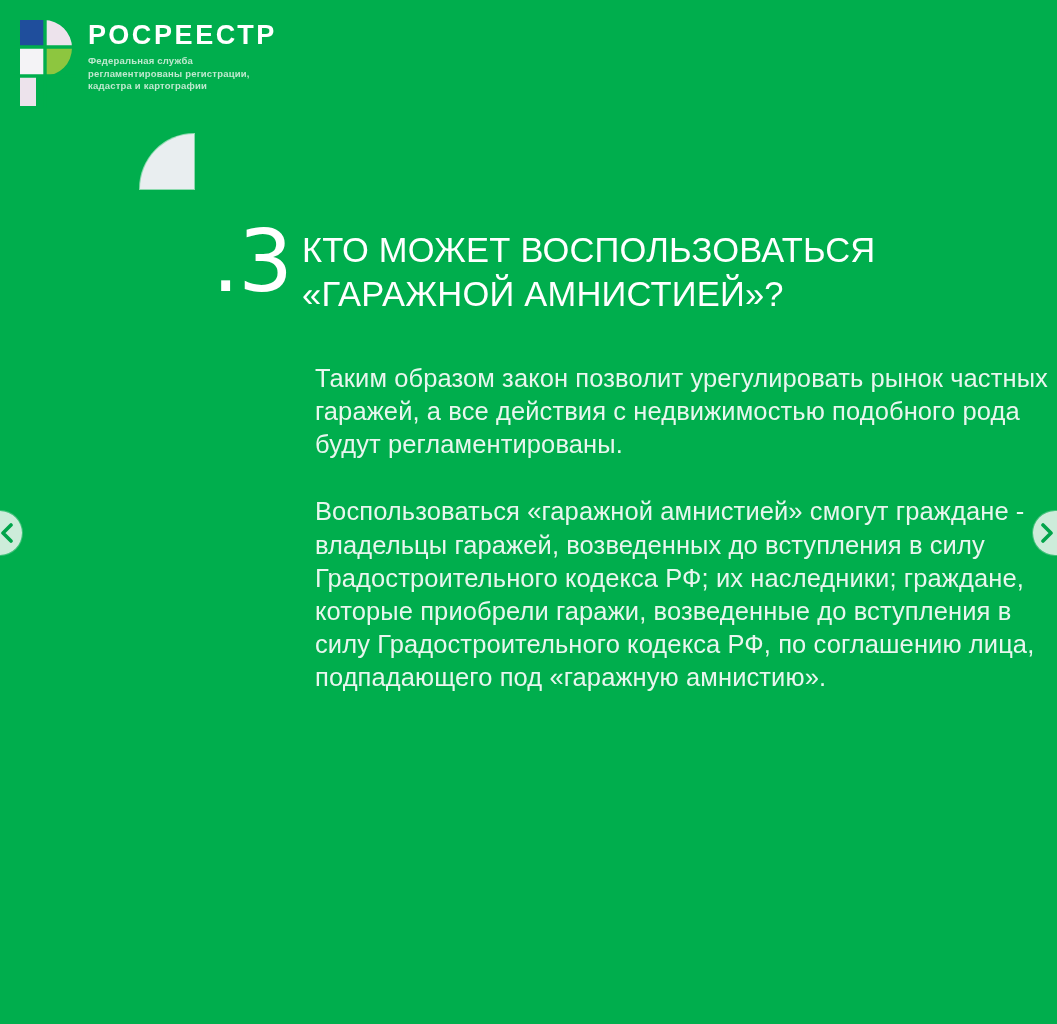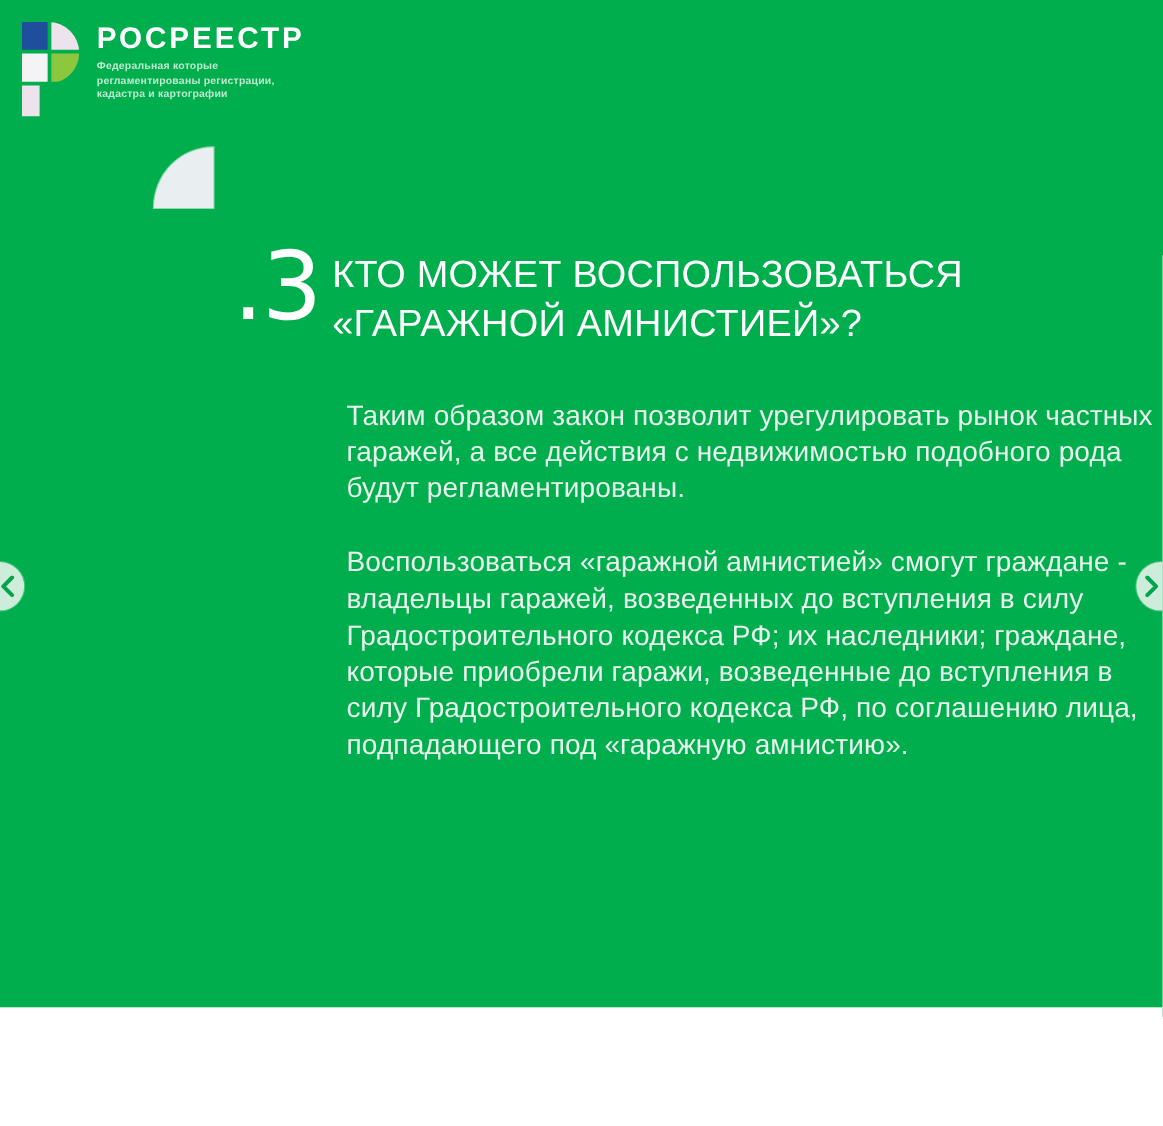--- a/index.html
+++ b/index.html
@@ -8,21 +8,21 @@
     padding: 0;
     background: #ffffff;
   }
   body {
     font-family: "Liberation Sans", "DejaVu Sans", sans-serif;
   }
 
   .slide {
     position: relative;
     width: 1057px;
-    height: 916px;
+    height: 1024px;
     background: #00ae4d;
     overflow: hidden;
     -webkit-font-smoothing: antialiased;
   }
 
   
   .brand {
     position: absolute;
     left: 14px;
     top: 18px;
@@ -185,21 +185,21 @@
         <g stroke="#00AE4D" stroke-width="3.4" fill="none">
           <line x1="31" y1="0" x2="31" y2="90"></line>
           <line x1="0" y1="29" x2="62" y2="29"></line>
           <line x1="0" y1="58" x2="62" y2="58"></line>
         </g>
       </svg>
     </div>
     <div class="brand-text">
       <div class="brand-name">РОСРЕЕСТР</div>
       <div class="brand-tagline">
-        <span>Федеральная которые</span>
+        <span>Федеральная служба</span>
         <span>регламентированы регистрации,</span>
         <span>кадастра и картографии</span>
       </div>
     </div>
   </div>
 
   <div class="quarter-deco"></div>
 
   <div class="headline-row">
     <div class="slide-number">.3</div>

